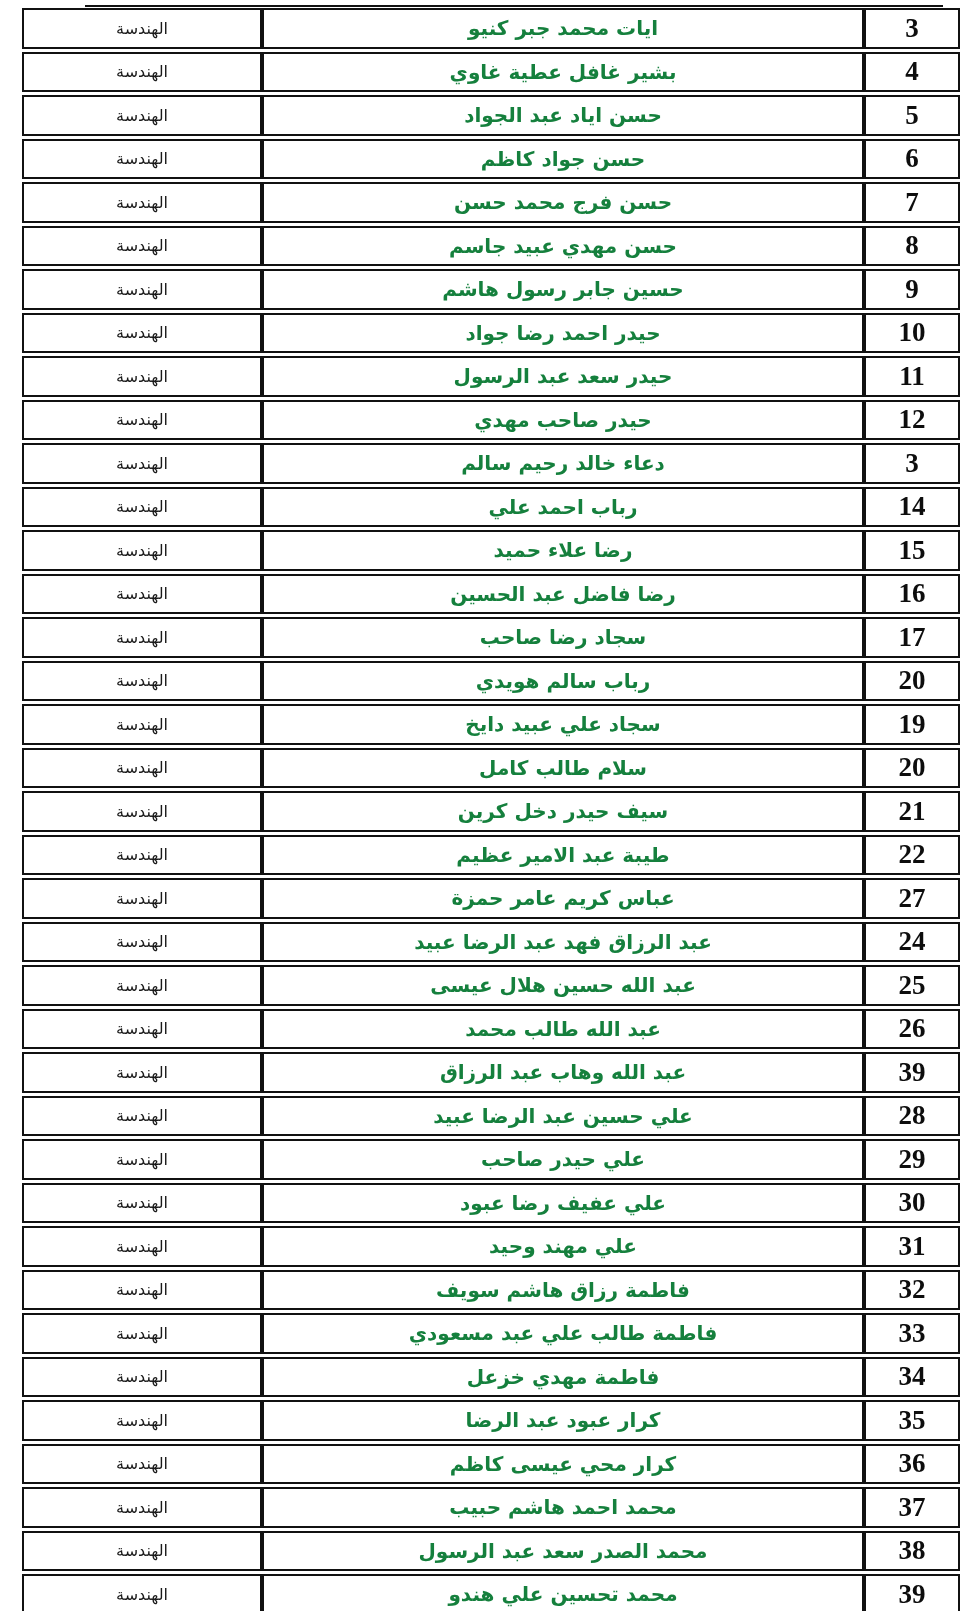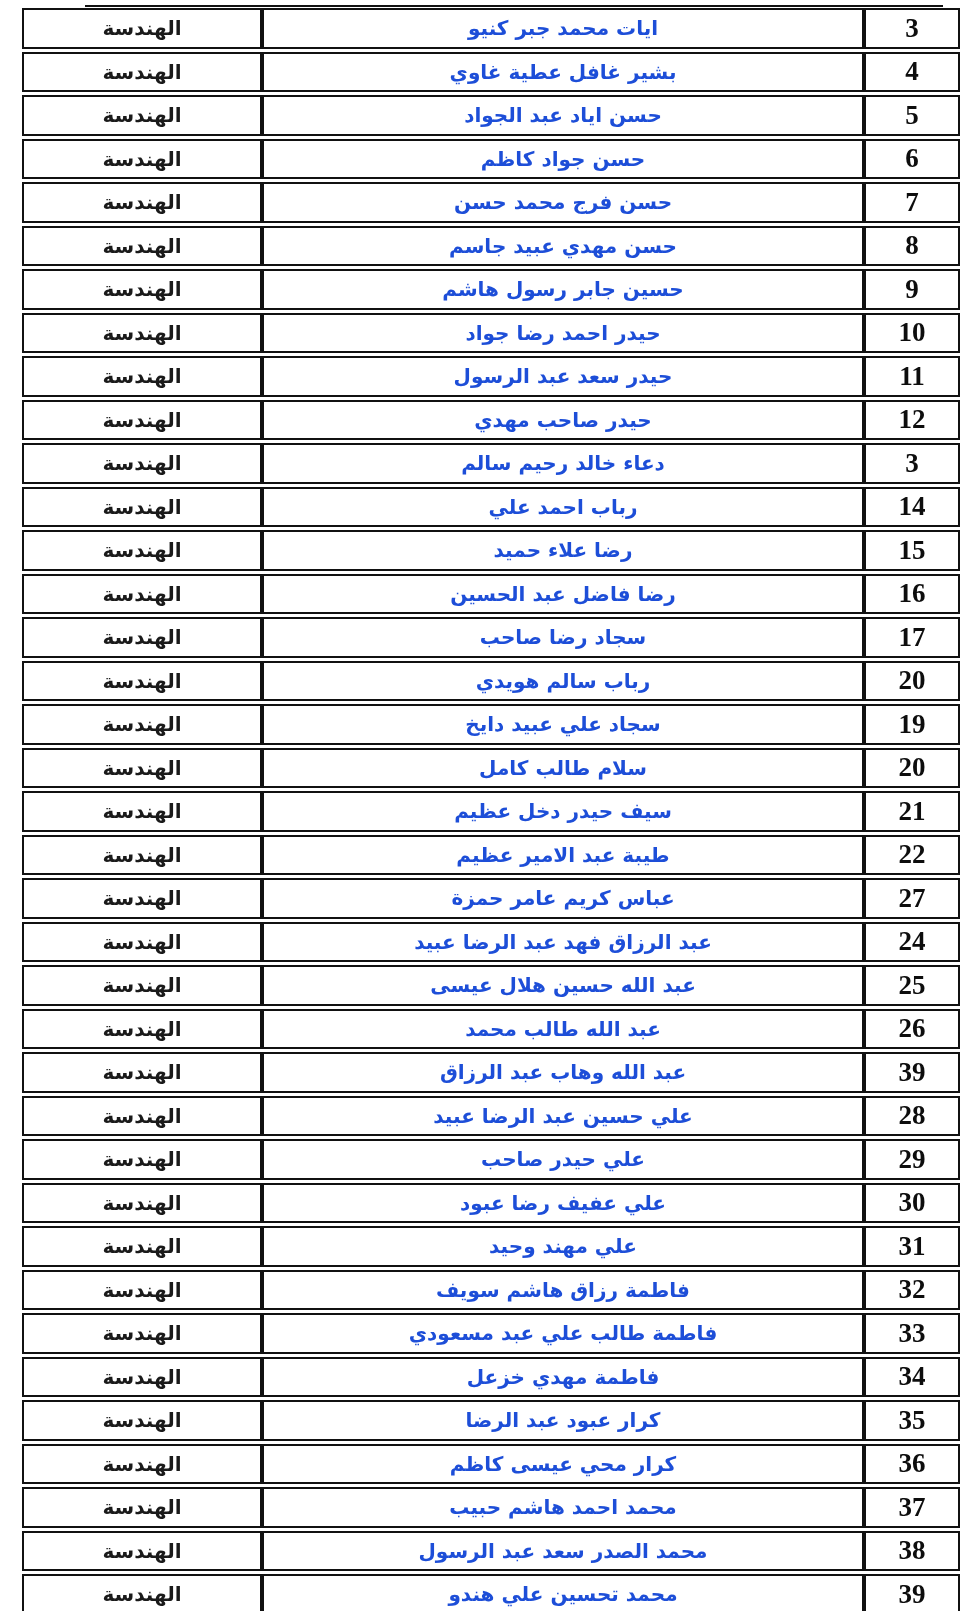--- a/index.html
+++ b/index.html
@@ -47,26 +47,26 @@
   }
   td.num-cell {
     font-family: "Liberation Serif", "DejaVu Serif", serif;
     font-weight: bold;
     font-size: 27px;
     color: #0d0d0d;
   }
   td.name-cell {
     font-weight: bold;
     font-size: 20px;
-    color: #1d4ed8;
+    color: #15803d;
   }
   td.dept-cell {
     background: #d9e4f1;
-    font-weight: bold;
-    font-size: 20px;
+    font-weight: normal;
+    font-size: 16px;
     color: #1a1a1a;
   }
 </style>
 </head>
 <body>
 
 <div class="page">
   <div class="top-border-fragment"></div>
 
   <table class="roster">
@@ -161,21 +161,21 @@
           <td class="name-cell">سجاد علي عبيد دايخ</td>
           <td class="dept-cell">الهندسة</td>
         </tr>
         <tr>
           <td class="num-cell">20</td>
           <td class="name-cell">سلام طالب كامل</td>
           <td class="dept-cell">الهندسة</td>
         </tr>
         <tr>
           <td class="num-cell">21</td>
-          <td class="name-cell">سيف حيدر دخل عظيم</td>
+          <td class="name-cell">سيف حيدر دخل كرين</td>
           <td class="dept-cell">الهندسة</td>
         </tr>
         <tr>
           <td class="num-cell">22</td>
           <td class="name-cell">طيبة عبد الامير عظيم</td>
           <td class="dept-cell">الهندسة</td>
         </tr>
         <tr>
           <td class="num-cell">27</td>
           <td class="name-cell">عباس كريم عامر حمزة</td>

